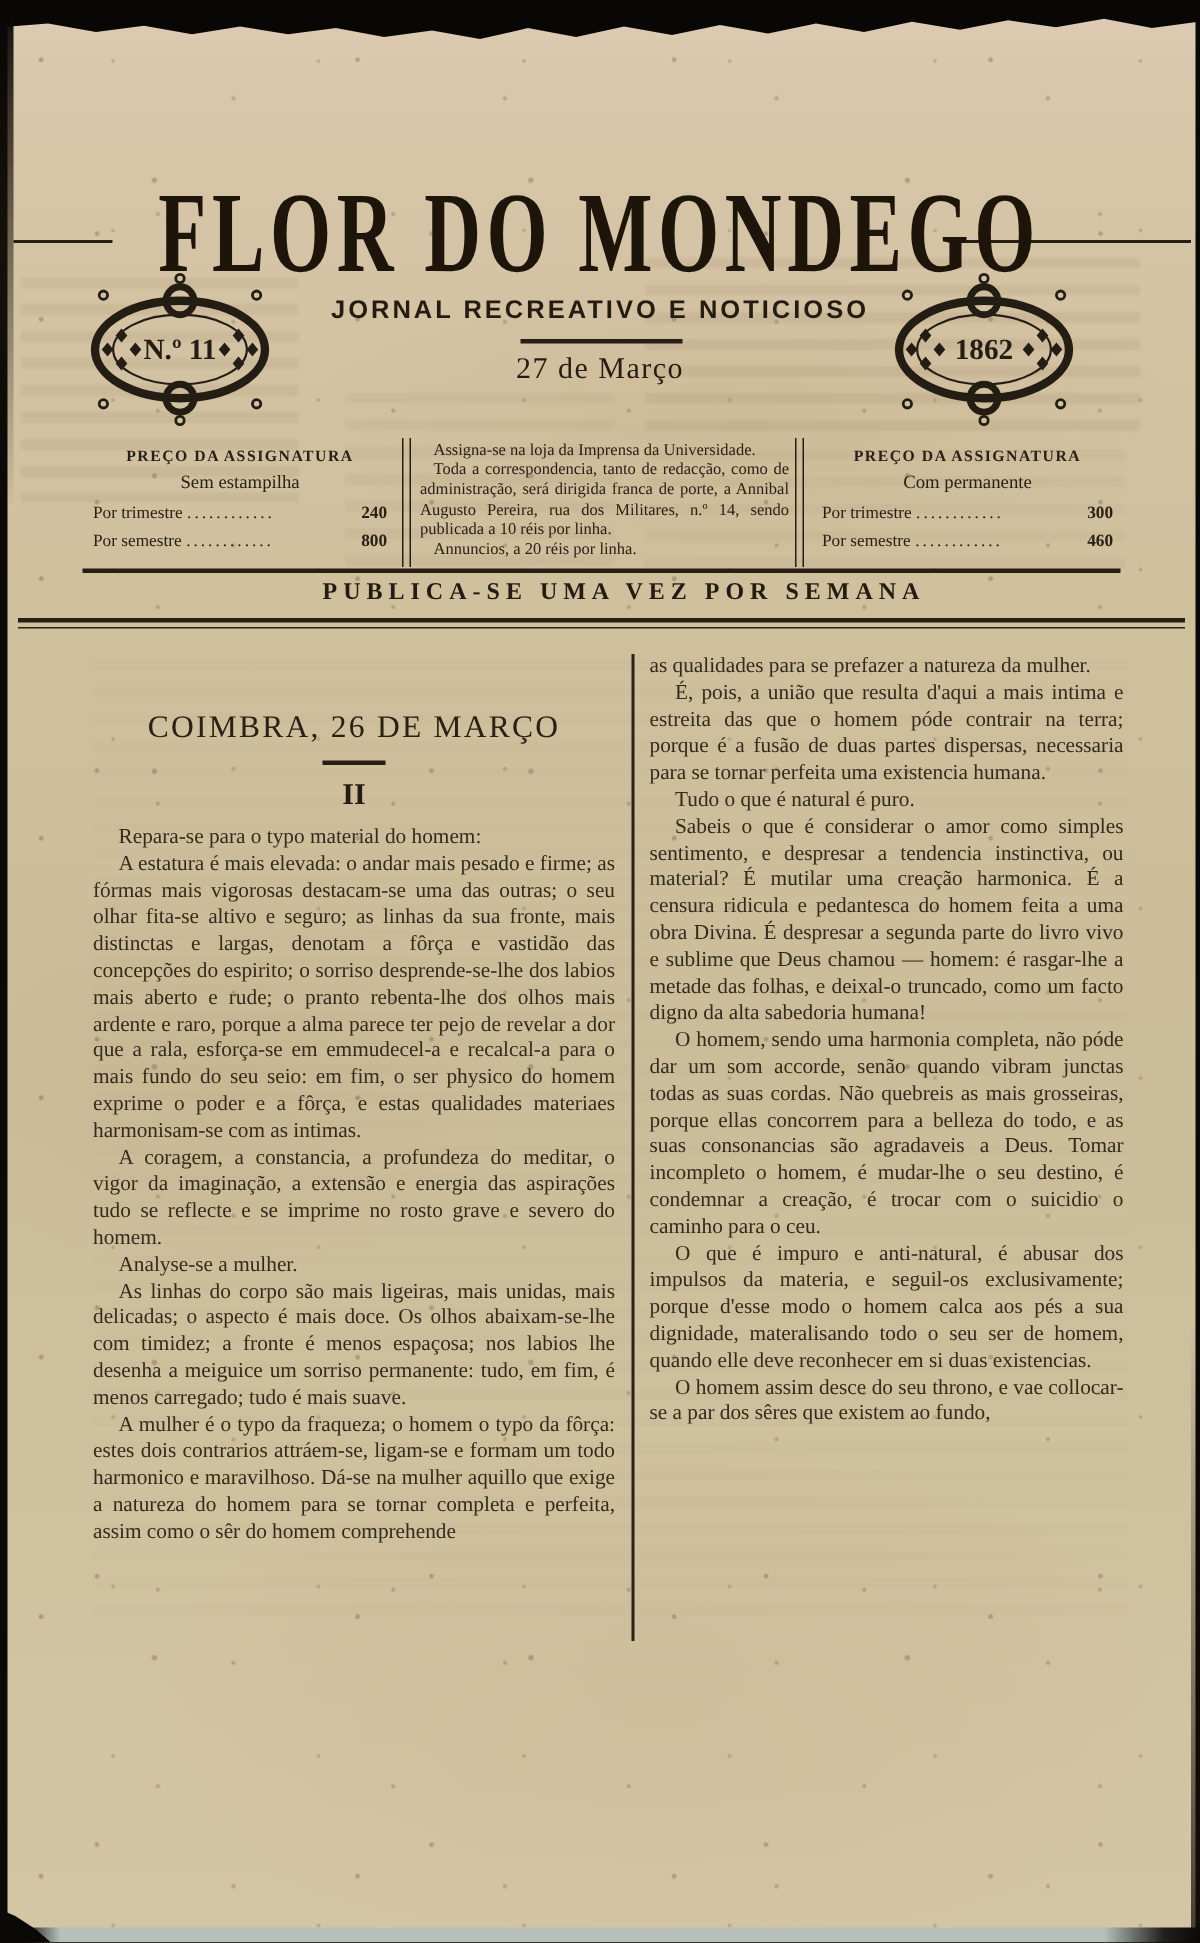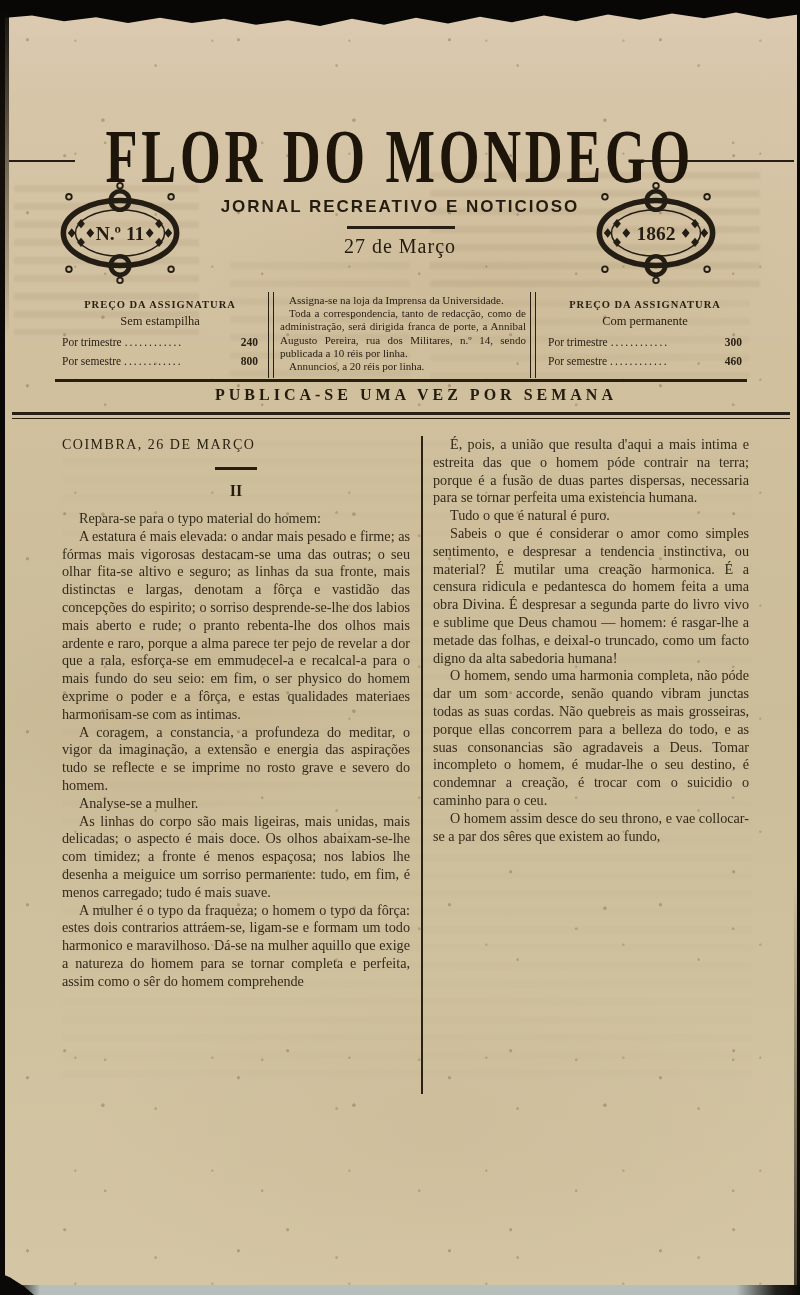--- a/index.html
+++ b/index.html
@@ -93,24 +93,24 @@
   .banner{
     position:absolute;left:16px;top:386px;width:800px;text-align:center;
     font-weight:700;font-size:16px;letter-spacing:4px;color:#241c10;
   }
   
   .col{position:absolute;font-size:14.2px;line-height:17.8px;text-align:justify;color:#332a1c;}
   .col p{margin:0;text-indent:17px;}
   .col p.noindent{text-indent:0;}
   .col-left{left:62px;top:436px;width:348px;}
   .col-right{left:433px;top:436px;width:316px;}
-  .dateline{font-size:14px;letter-spacing:1.5px;color:#2a2114;text-indent:0;}
+  .dateline{text-align:center;font-size:21px;letter-spacing:1.5px;color:#2a2114;text-indent:0;margin-top:40px;}
   .dateline-rule{width:42px;height:3.5px;background:#271f14;margin:13px auto 12px auto;}
   .article-title{text-align:center;font-weight:700;font-size:15.5px;letter-spacing:1.2px;margin:0 0 9px 0;color:#241c10;}
-  .article-part{text-align:center;font-weight:700;font-size:16px;margin:0 0 10px 0;color:#241c10;}
+  .article-part{text-align:center;font-weight:700;font-size:20px;margin:0 0 10px 0;color:#241c10;}
   .col-divider{position:absolute;left:421px;top:436px;width:1.6px;height:658px;background:#2b2216;}
 </style>
 </head>
 <body>
 
 <div class="paper"></div>
 <div class="speckles"></div>
 
 <div class="bleed" style="left:430px;top:172px;width:330px;height:120px;opacity:.30"></div>
 <div class="bleed" style="left:14px;top:185px;width:185px;height:150px;opacity:.28"></div>
@@ -236,24 +236,26 @@
   <p>A estatura é mais elevada: o andar mais pesado e firme; as fórmas mais vigorosas destacam-se uma das outras; o seu olhar fita-se altivo e seguro; as linhas da sua fronte, mais distinctas e largas, denotam a fôrça e vastidão das concepções do espirito; o sorriso desprende-se-lhe dos labios mais aberto e rude; o pranto rebenta-lhe dos olhos mais ardente e raro, porque a alma parece ter pejo de revelar a dor que a rala, esforça-se em emmudecel-a e recalcal-a para o mais fundo do seu seio: em fim, o ser physico do homem exprime o poder e a fôrça, e estas qualidades materiaes harmonisam-se com as intimas.</p>
   <p>A coragem, a constancia, a profundeza do meditar, o vigor da imaginação, a extensão e energia das aspirações tudo se reflecte e se imprime no rosto grave e severo do homem.</p>
   <p>Analyse-se a mulher.</p>
   <p>As linhas do corpo são mais ligeiras, mais unidas, mais delicadas; o aspecto é mais doce. Os olhos abaixam-se-lhe com timidez; a fronte é menos espaçosa; nos labios lhe desenha a meiguice um sorriso permanente: tudo, em fim, é menos carregado; tudo é mais suave.</p>
   <p>A mulher é o typo da fraqueza; o homem o typo da fôrça: estes dois contrarios attráem-se, ligam-se e formam um todo harmonico e maravilhoso. Dá-se na mulher aquillo que exige a natureza do homem para se tornar completa e perfeita, assim como o sêr do homem comprehende</p>
 </div>
 
 <div class="col-divider"></div>
 
 <div class="col col-right">
+  <p class="noindent">as qualidades para se prefazer a natureza da mulher.</p>
   <p>É, pois, a união que resulta d'aqui a mais intima e estreita das que o homem póde contrair na terra; porque é a fusão de duas partes dispersas, necessaria para se tornar perfeita uma existencia humana.</p>
   <p>Tudo o que é natural é puro.</p>
   <p>Sabeis o que é considerar o amor como simples sentimento, e despresar a tendencia instinctiva, ou material? É mutilar uma creação harmonica. É a censura ridicula e pedantesca do homem feita a uma obra Divina. É despresar a segunda parte do livro vivo e sublime que Deus chamou — homem: é rasgar-lhe a metade das folhas, e deixal-o truncado, como um facto digno da alta sabedoria humana!</p>
   <p>O homem, sendo uma harmonia completa, não póde dar um som accorde, senão quando vibram junctas todas as suas cordas. Não quebreis as mais grosseiras, porque ellas concorrem para a belleza do todo, e as suas consonancias são agradaveis a Deus. Tomar incompleto o homem, é mudar-lhe o seu destino, é condemnar a creação, é trocar com o suicidio o caminho para o ceu.</p>
+  <p>O que é impuro e anti-natural, é abusar dos impulsos da materia, e seguil-os exclusivamente; porque d'esse modo o homem calca aos pés a sua dignidade, materalisando todo o seu ser de homem, quando elle deve reconhecer em si duas existencias.</p>
   <p>O homem assim desce do seu throno, e vae collocar-se a par dos sêres que existem ao fundo,</p>
 </div>
 
 <div class="tear"></div>
 <div class="left-edge-shade"></div>
 <div class="right-edge-shade"></div>
 <div class="bottom-edge"></div>
 <div class="corner-blob"></div>
 
 </body></html>

